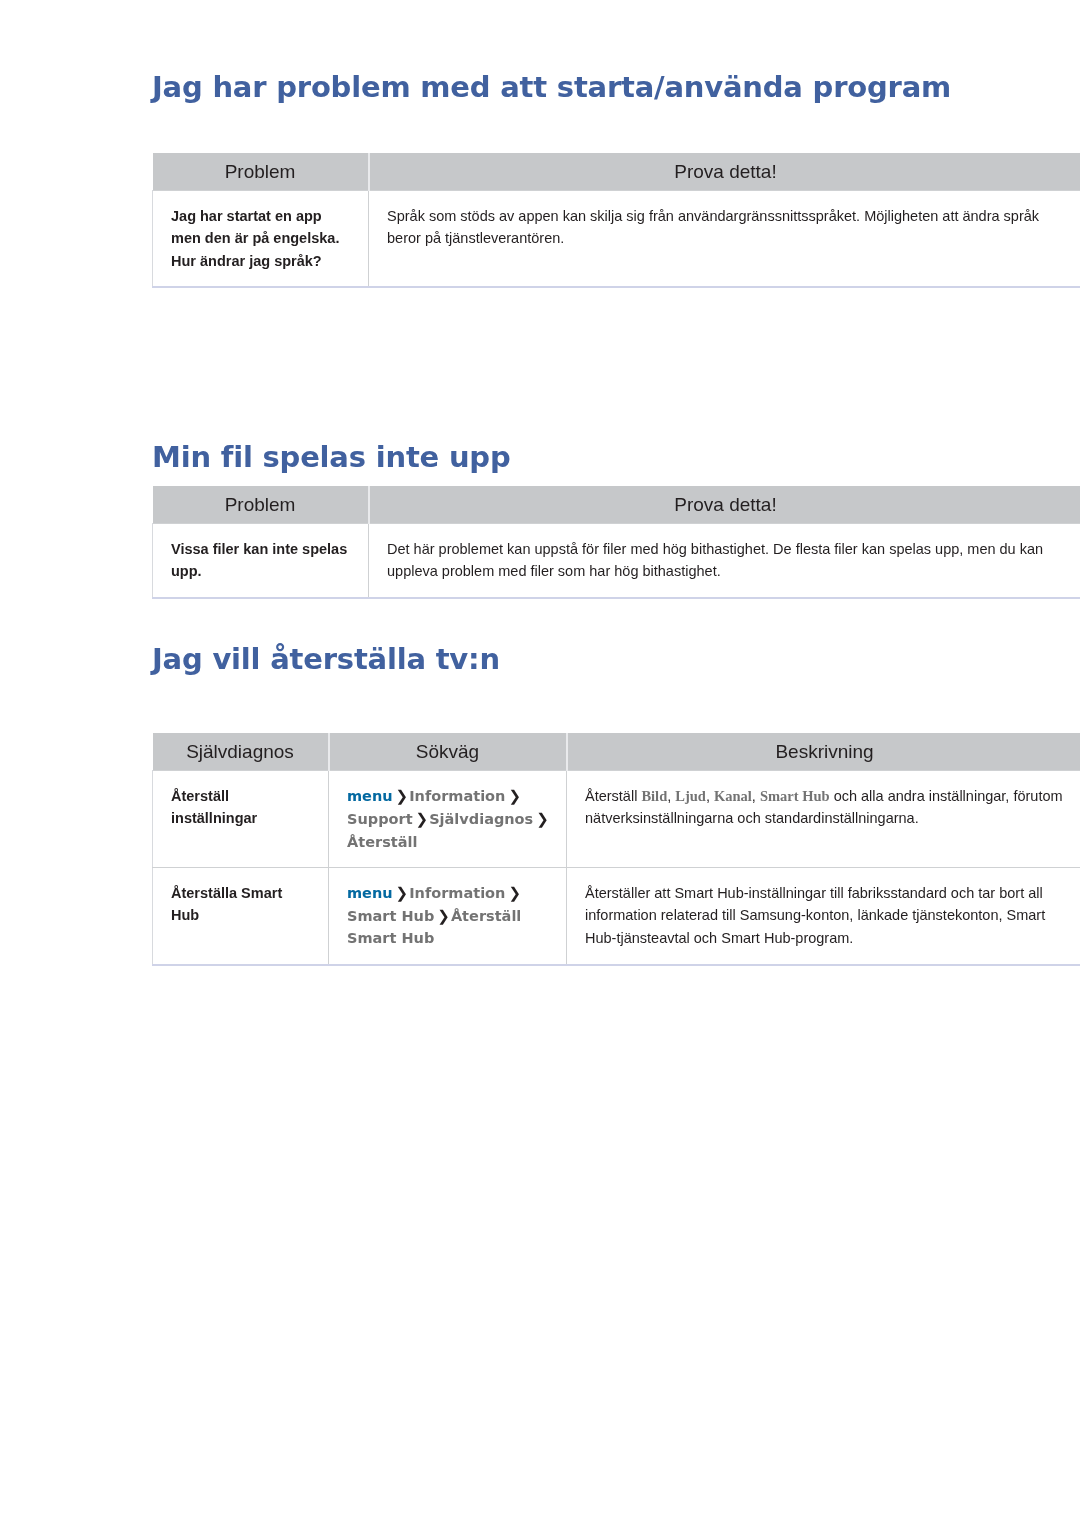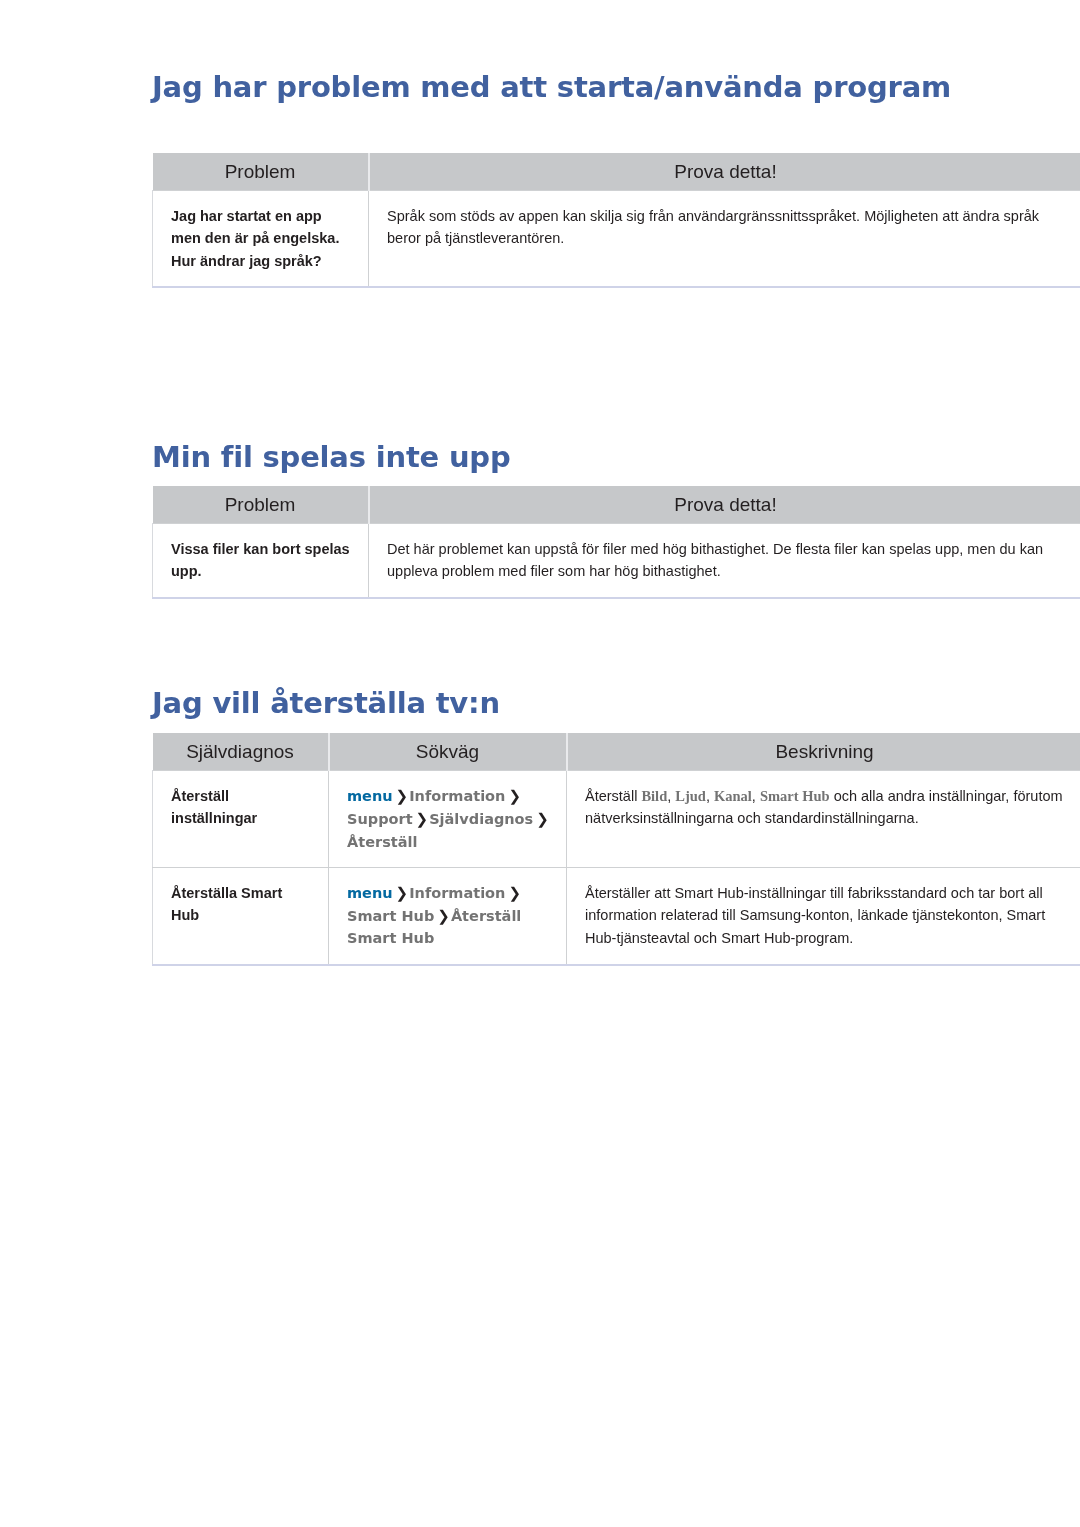--- a/index.html
+++ b/index.html
@@ -148,28 +148,28 @@
             <col style="width:713px">
           </colgroup>
         <thead>
           <tr>
             <th>Problem</th>
             <th>Prova detta!</th>
           </tr>
         </thead>
         <tbody>
           <tr style="height:58px">
-            <td class="cell-problem">Vissa filer kan bort spelas upp.</td>
+            <td class="cell-problem">Vissa filer kan inte spelas upp.</td>
             <td class="cell-answer">Det här problemet kan uppstå för filer med hög bithastighet. De flesta filer kan spelas upp, men du kan uppleva problem med filer som har hög bithastighet.</td>
           </tr>
         </tbody>
       </table>
     </div>
 
-    <div class="blk" style="top:688px;">
+    <div class="blk" style="top:644px;">
       <h1 class="section-heading">Jag vill återställa tv:n</h1>
     </div>
 
     <div class="blk" style="top:733px;">
       <table class="doc-table">
         <colgroup>
             <col style="width:176px">
             <col style="width:238px">
             <col style="width:515px">
           </colgroup>

